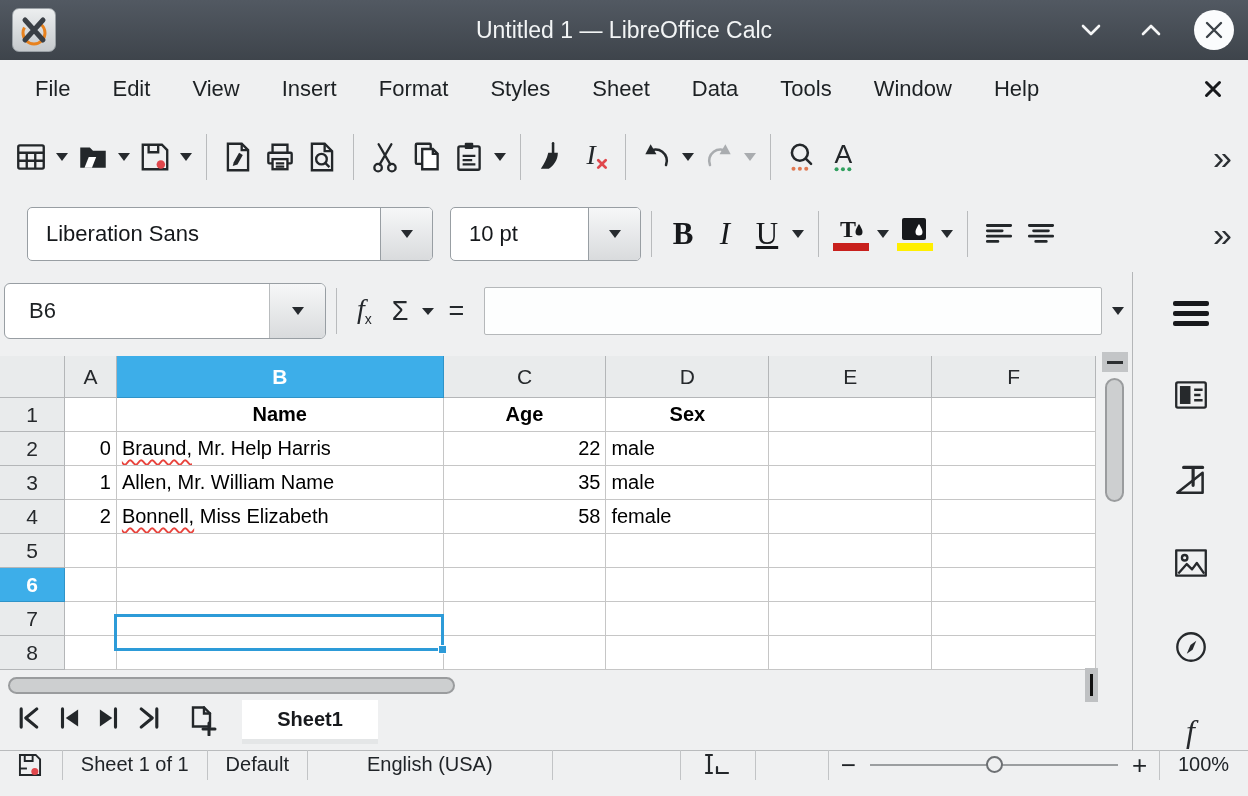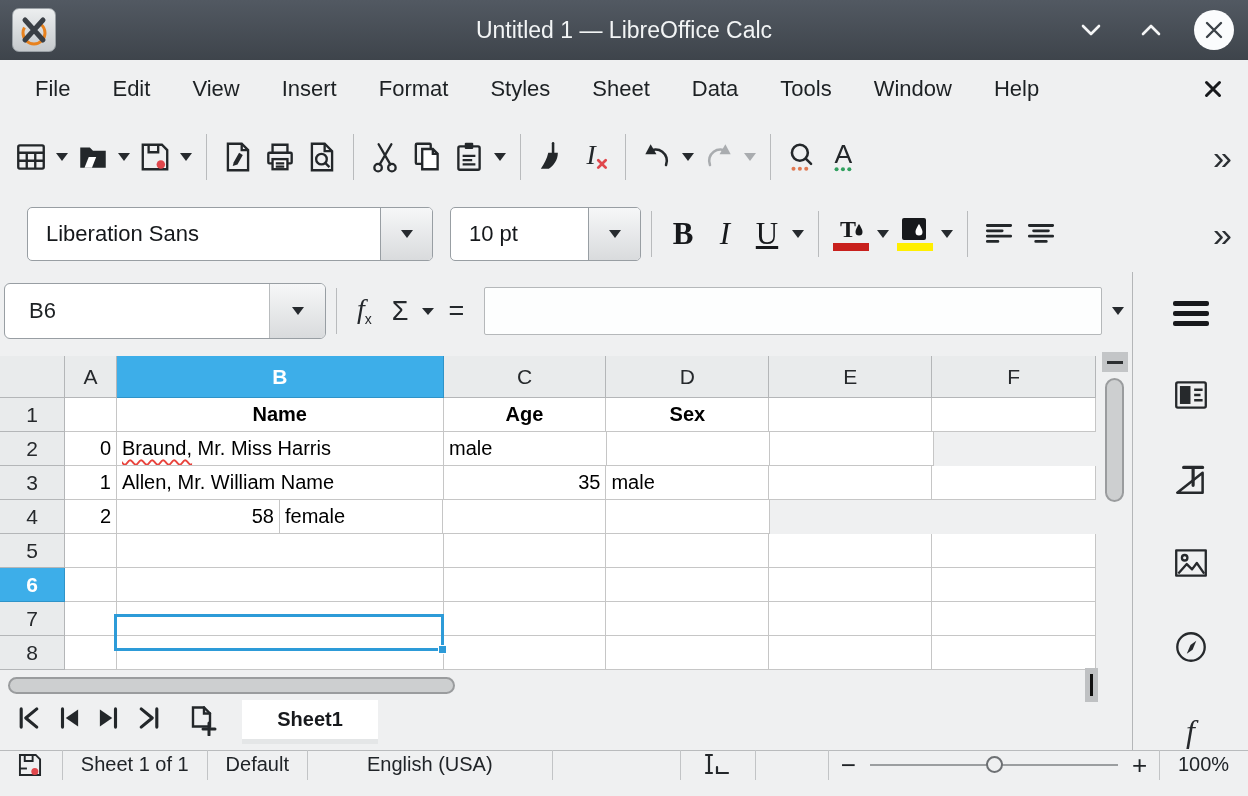--- a/index.html
+++ b/index.html
@@ -401,40 +401,45 @@
       <div class="cell wD ctr">Sex</div>
       <div class="cell wE"></div>
       <div class="cell wF"></div>
     </div>
 
     <div class="grow">
       <div class="rhead">2</div>
       <div class="cell wA num">0</div>
       <div class="cell wB">
           <span class="miss">Braund,</span>
-          <span style="white-space:pre"> Mr. Miss Harris</span>
+          <span style="white-space:pre"> Mr. Help Harris</span>
         </div>
+      <div class="cell wC num">22</div>
       <div class="cell wD">male</div>
       <div class="cell wE"></div>
       <div class="cell wF"></div>
     </div>
 
     <div class="grow">
       <div class="rhead">3</div>
       <div class="cell wA num">1</div>
       <div class="cell wB">Allen, Mr. William Name</div>
       <div class="cell wC num">35</div>
       <div class="cell wD">male</div>
       <div class="cell wE"></div>
       <div class="cell wF"></div>
     </div>
 
     <div class="grow">
       <div class="rhead">4</div>
       <div class="cell wA num">2</div>
+      <div class="cell wB">
+          <span class="miss">Bonnell,</span>
+          <span style="white-space:pre"> Miss Elizabeth</span>
+        </div>
       <div class="cell wC num">58</div>
       <div class="cell wD">female</div>
       <div class="cell wE"></div>
       <div class="cell wF"></div>
     </div>
 
     <div class="grow">
       <div class="rhead">5</div>
       <div class="cell wA"></div>
       <div class="cell wB"></div>

